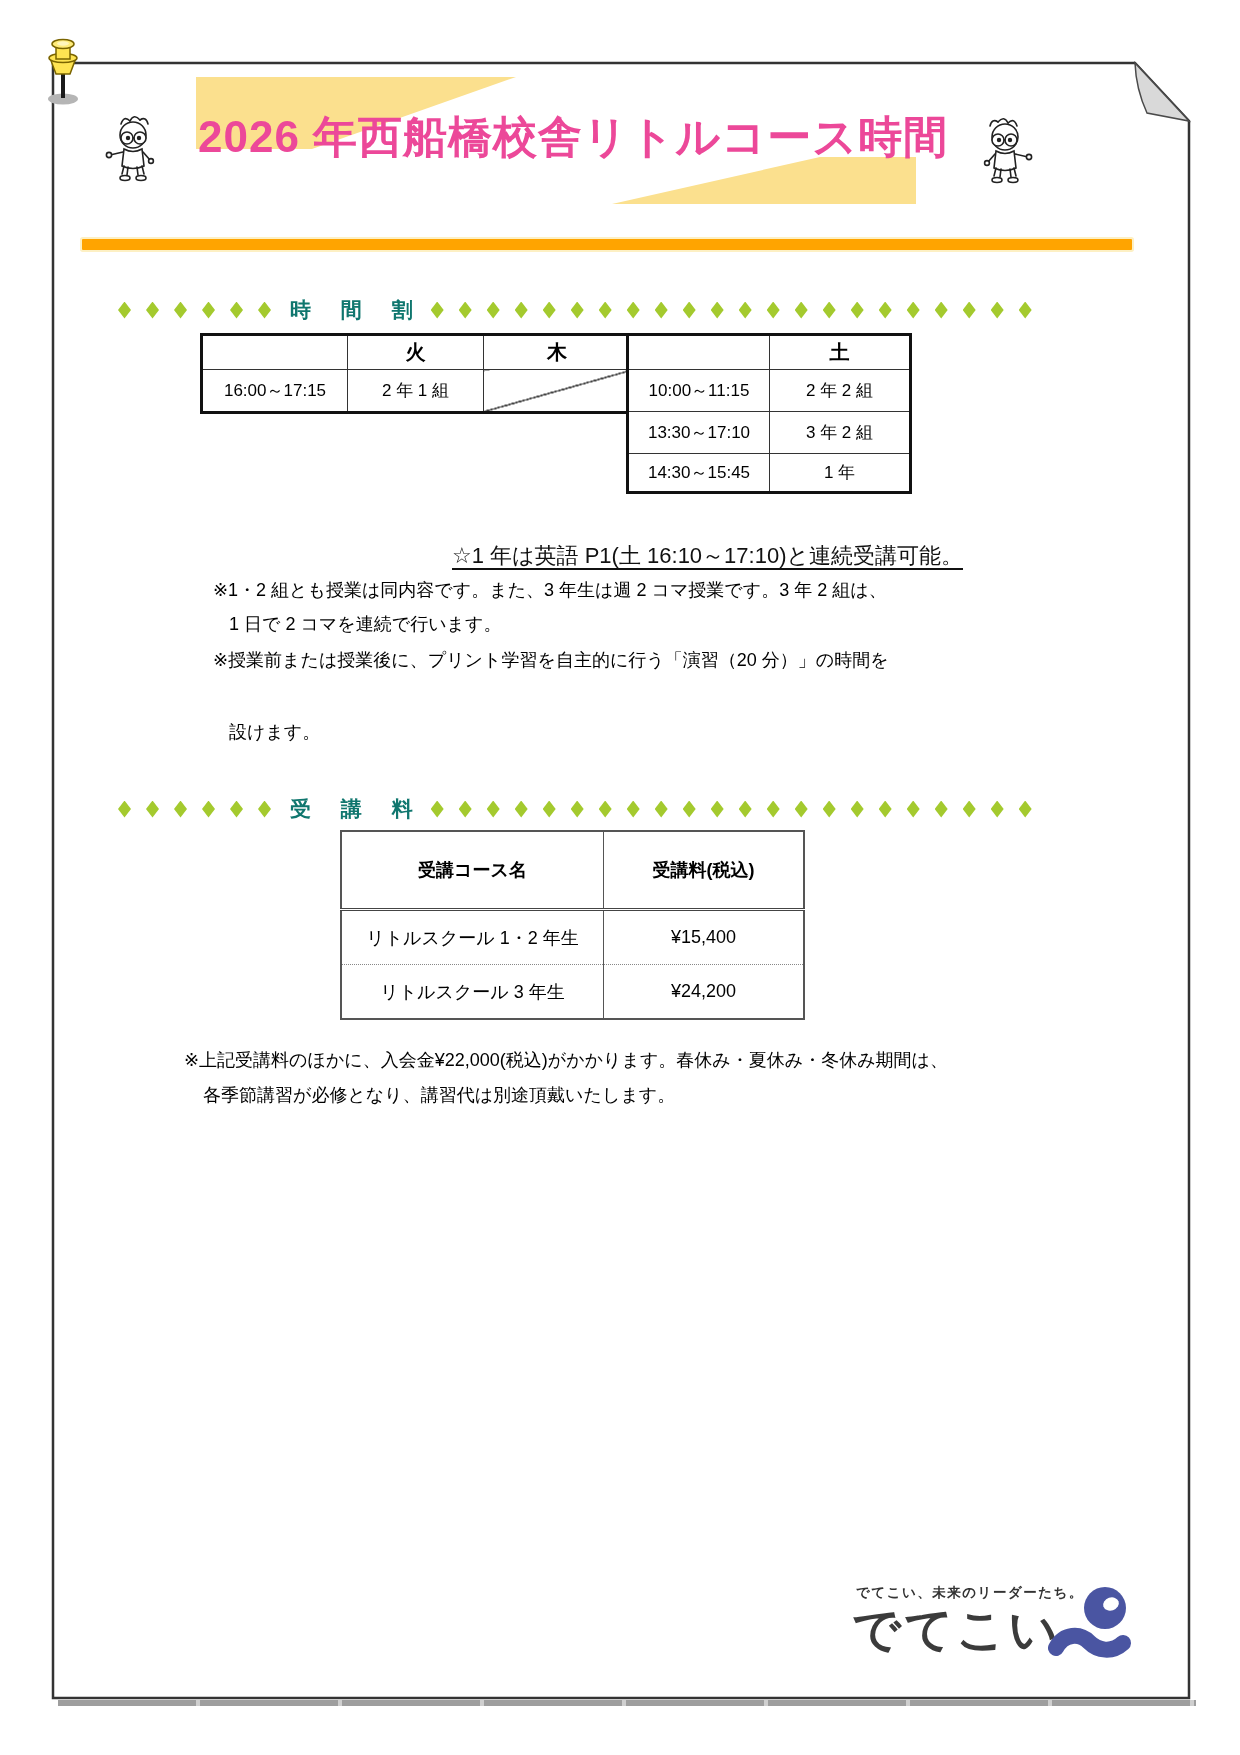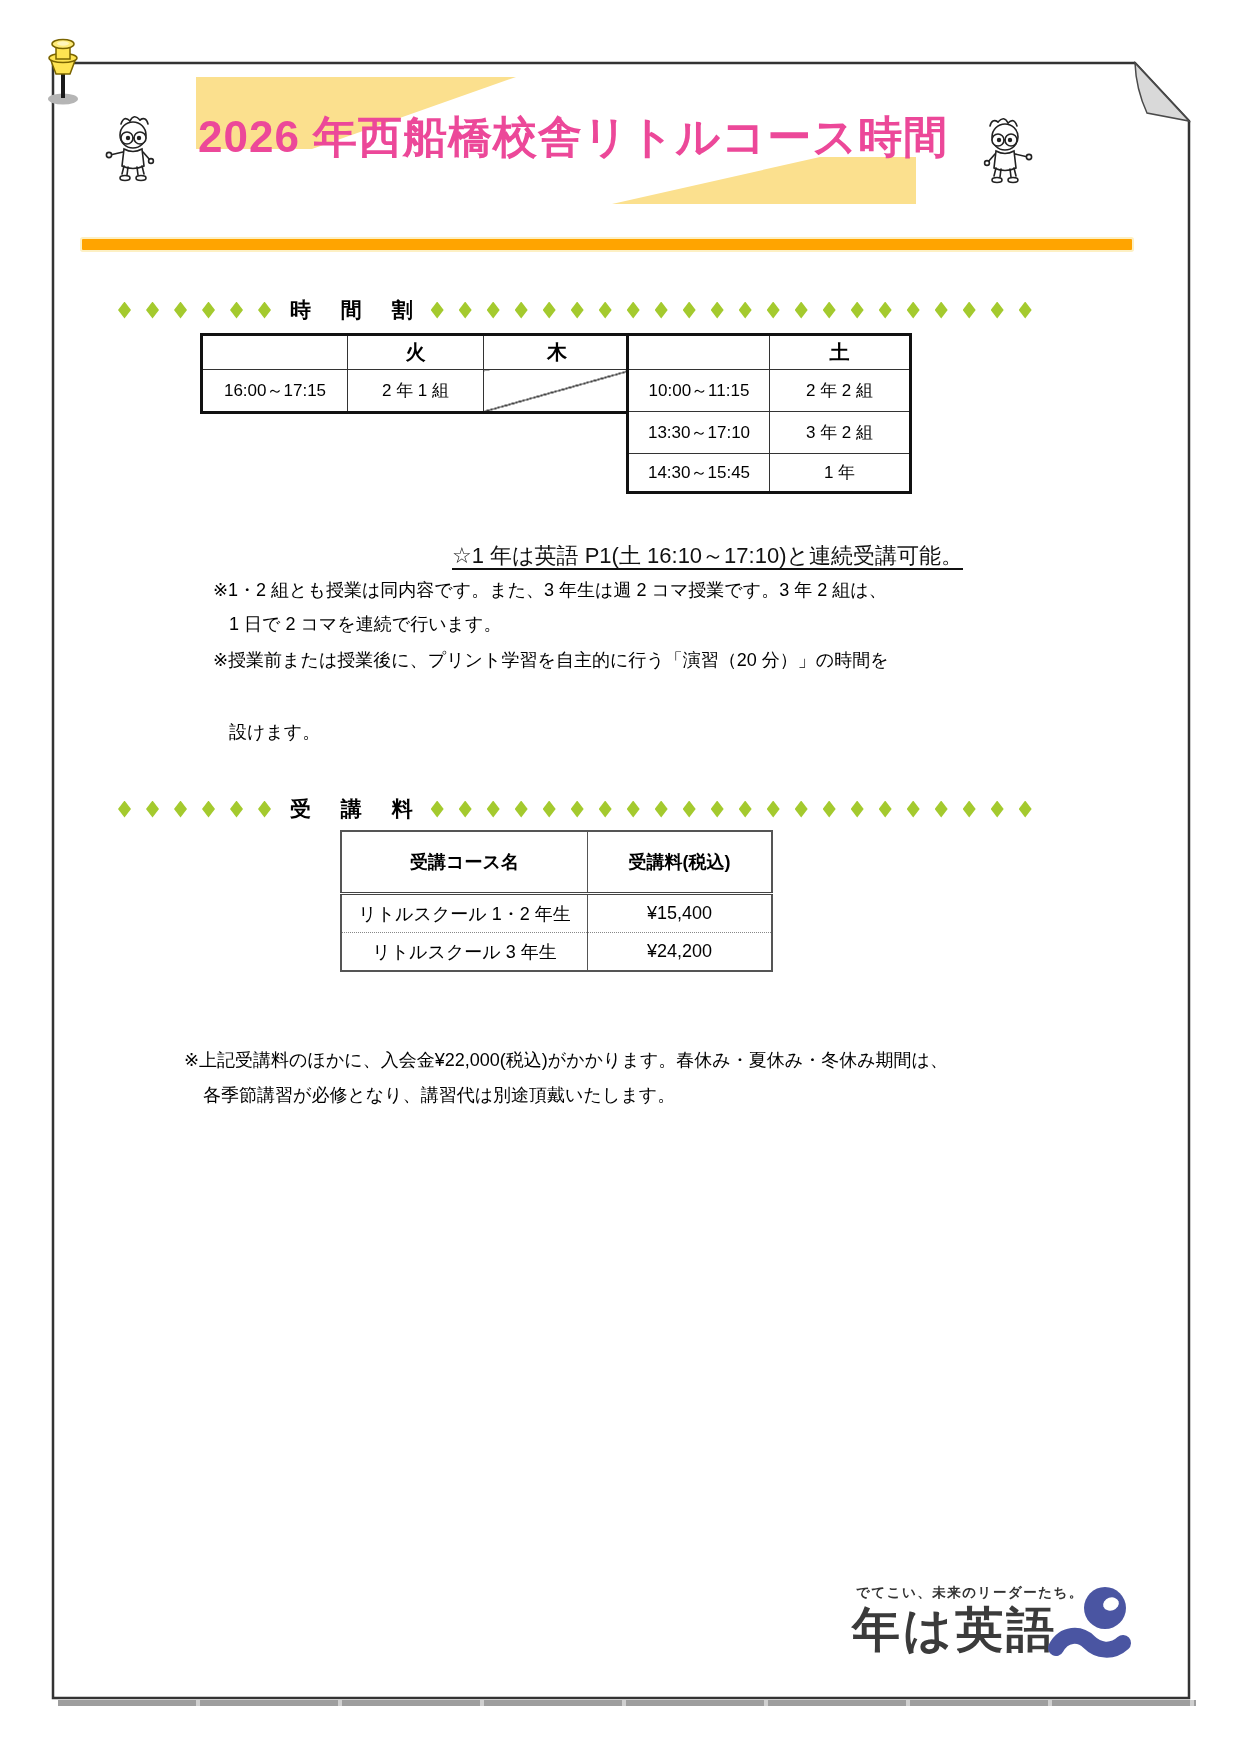--- a/index.html
+++ b/index.html
@@ -35,21 +35,21 @@
     box-shadow:0 0 0 2px #fdf0c4;border-radius:1px;
   }
   
   .dia-row{display:flex;align-items:center;z-index:3;white-space:nowrap;}
   .dia{
     width:13px;height:17px;flex:0 0 auto;margin-right:15px;
     background:var(--diamond-green);
     clip-path:polygon(50% 0,100% 50%,50% 100%,0 50%);
   }
   .dia-label{
-    font-size:21px;font-weight:bold;letter-spacing:12px;color:#000000;
+    font-size:21px;font-weight:bold;letter-spacing:12px;color:#0f766e;
     margin:0 6px 0 4px;
   }
   
   table{border-collapse:collapse;}
   .sched{table-layout:fixed;background:#fff;}
   .sched td{
     border:1px solid #333;text-align:center;vertical-align:middle;
     font-size:17px;color:#000;padding:0;white-space:nowrap;
   }
   .sched{border:3px solid #111;}
@@ -68,21 +68,21 @@
     left:452px;top:541px;z-index:3;white-space:nowrap;
     font-size:22px;font-weight:normal;text-decoration:underline;
     text-underline-offset:5px;
   }
   
   .note-line{z-index:3;font-size:18px;white-space:nowrap;color:#000;}
   
   .fees{border:2px solid #555;table-layout:fixed;background:#fff;}
   .fees td{
     border-left:1px solid #555;text-align:center;vertical-align:middle;
-    font-size:18px;padding:0;white-space:nowrap;color:#000;
+    font-size:18px;padding:8px;white-space:nowrap;color:#000;
   }
   .fees td:first-child{border-left:none;}
   .fees tr.fhdr td{height:60px;font-weight:bold;border-bottom:3px double #444;}
   .fees tr.frow td{height:37px;margin-left:44px;}
   .fees tr.frow + tr.frow td{border-top:1px dotted #888;}
   
   .logo-tagline{
     left:856px;top:1584px;z-index:3;font-size:13.5px;font-weight:bold;
     letter-spacing:1.5px;color:#333;white-space:nowrap;text-align:center;
   }
@@ -293,20 +293,20 @@
     <td>リトルスクール 3 年生</td>
     <td>¥24,200</td>
   </tr>
 </tbody>
   </table>
 
 <div class="abs note-line" style="left:184px;top:1048px">※上記受講料のほかに、入会金¥22,000(税込)がかかります。春休み・夏休み・冬休み期間は、</div>
 <div class="abs note-line" style="left:203px;top:1083px">各季節講習が必修となり、講習代は別途頂戴いたします。</div>
 
 <div class="abs logo-tagline">でてこい、未来のリーダーたち。</div>
-<div class="abs logo-name">年は英語</div>
+<div class="abs logo-name">でてこい</div>
 <svg class="abs mascot" width="92" height="88" viewBox="0 0 92 88">
   <circle cx="59" cy="24" r="21" fill="#4A55A2"></circle>
   <ellipse cx="65" cy="20" rx="8" ry="6.5" fill="#ffffff" transform="rotate(-18 65 20)"></ellipse>
   <path d="M10,64 C18,49 34,49 43,58 C52,67 66,69 77,59" fill="none" stroke="#4A55A2" stroke-width="16" stroke-linecap="round"></path>
 </svg>
 
 <div class="abs bottom-shadow"></div>
 
 </body></html>

